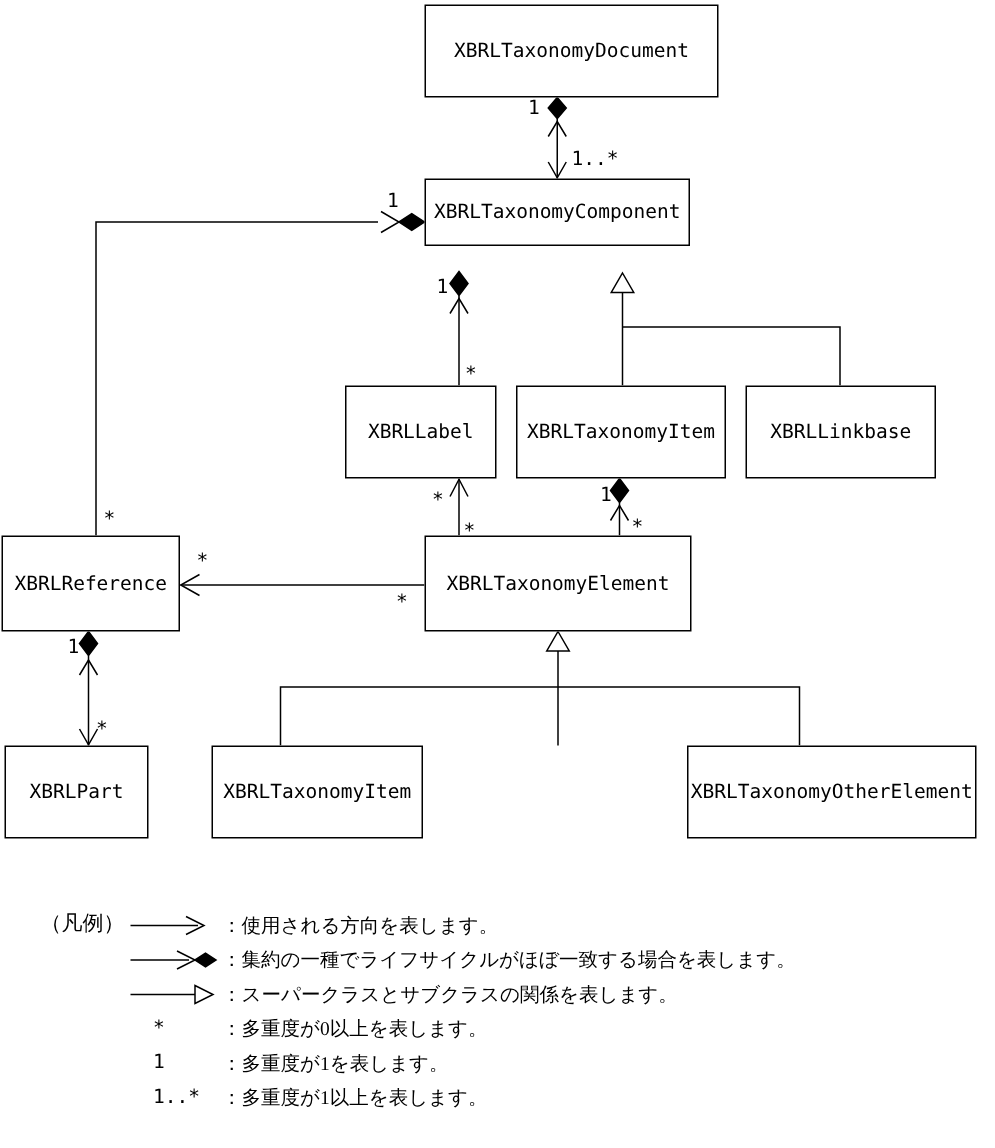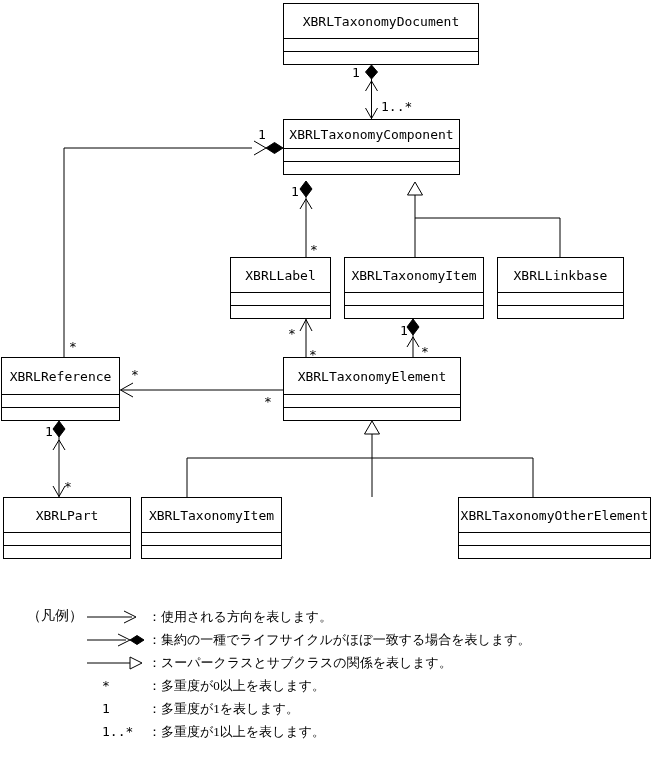--- a/index.html
+++ b/index.html
@@ -3,21 +3,21 @@
 <meta charset="utf-8">
 <style>
   html,body{margin:0;padding:0;background:#ffffff;}
   .canvas{position:relative;width:663px;height:765px;background:#ffffff;
           font-family:"DejaVu Sans Mono", monospace;color:#000;overflow:hidden;}
   .wires{position:absolute;left:0;top:0;z-index:1;}
   .wires line,.wires polyline{stroke:#000;stroke-width:1;fill:none;}
   .wires .diamond{fill:#000;stroke:#000;}
   .wires .tri{fill:#fff;stroke:#000;stroke-width:1;}
   .cls{position:absolute;box-sizing:border-box;border:1px solid #000;background:#fff;
-       display:flex;flex-direction:column;z-index:2;}
+       display:flex;z-index:2;}
   .cls .nm{flex:1;display:flex;align-items:center;justify-content:center;
            font-size:13px;letter-spacing:0px;white-space:nowrap;}
   .cls .cp{height:12px;border-top:1px solid #000;}
   .mult{position:absolute;z-index:3;font-size:13px;line-height:13px;white-space:nowrap;}
   .legend-title{position:absolute;left:27px;top:607px;font-size:14px;
                 font-family:Liberation Mono, monospace;}
   .lrow{position:absolute;height:18px;font-size:13px;line-height:18px;
         font-family:"DejaVu Sans",sans-serif;white-space:nowrap;}
   .lrow .sym{position:absolute;left:86px;top:1px;}
   .lrow .symtxt{position:absolute;left:102px;top:0;font-family:"DejaVu Sans Mono",monospace;}
@@ -83,21 +83,21 @@
       <line x1="372" y1="434" x2="372" y2="497"></line>
       <polyline points="187,497 187,458 533,458 533,497"></polyline>
     </g>
   </svg>
 
   <div class="cls" style="left:283px;top:3px;width:196px;height:62px">
     <div class="nm">XBRLTaxonomyDocument</div>
     <div class="cp"></div>
     <div class="cp"></div>
   </div>
-  <div class="cls" style="left:283px;top:119px;width:177px;height:56px">
+  <div class="cls" style="left:283px;top:119px;width:177px;height:45px">
     <div class="nm">XBRLTaxonomyComponent</div>
     <div class="cp"></div>
     <div class="cp"></div>
   </div>
   <div class="cls" style="left:230px;top:257px;width:101px;height:62px">
     <div class="nm">XBRLLabel</div>
     <div class="cp"></div>
     <div class="cp"></div>
   </div>
   <div class="cls" style="left:344px;top:257px;width:140px;height:62px">
@@ -113,21 +113,21 @@
   <div class="cls" style="left:1px;top:357px;width:119px;height:64px">
     <div class="nm">XBRLReference</div>
     <div class="cp"></div>
     <div class="cp"></div>
   </div>
   <div class="cls" style="left:283px;top:357px;width:178px;height:64px">
     <div class="nm">XBRLTaxonomyElement</div>
     <div class="cp"></div>
     <div class="cp"></div>
   </div>
-  <div class="cls" style="left:3px;top:497px;width:128px;height:62px">
+  <div class="cls" style="left:3px;top:497px;width:96px;height:62px">
     <div class="nm">XBRLPart</div>
     <div class="cp"></div>
     <div class="cp"></div>
   </div>
   <div class="cls" style="left:141px;top:497px;width:141px;height:62px">
     <div class="nm">XBRLTaxonomyItem</div>
     <div class="cp"></div>
     <div class="cp"></div>
   </div>
   <div class="cls" style="left:458px;top:497px;width:193px;height:62px">

